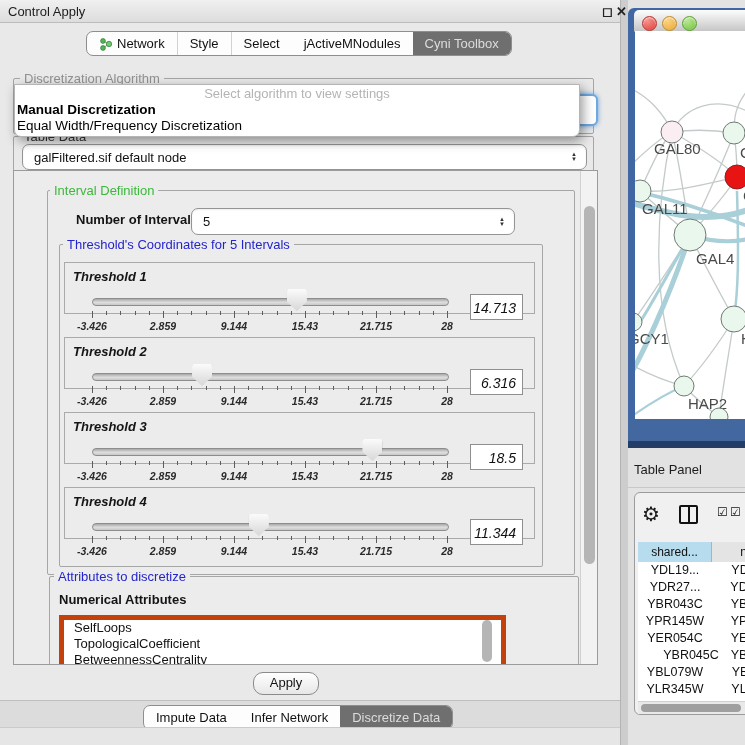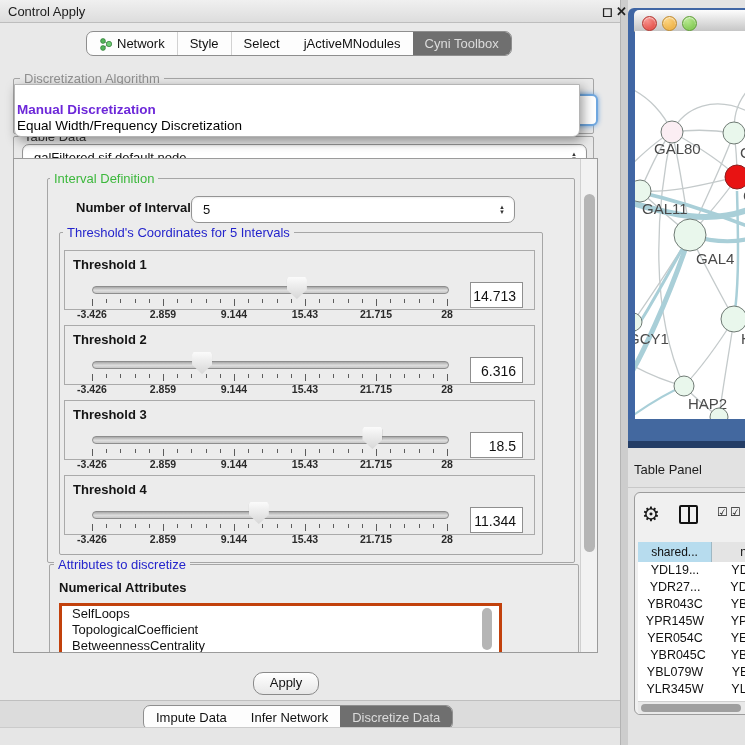--- a/index.html
+++ b/index.html
@@ -19,36 +19,36 @@
   
   .groupbox{border:1px solid #a6a6a6;border-radius:2px;}
   .legend{font-size:13px;background:#e9e9e9;padding:0 4px;white-space:nowrap;z-index:2;}
   .legend.inpanel{background:#ececec;}
   .combo{background:#fff;border:1px solid #949494;border-radius:7px;display:flex;align-items:center;font-size:13px;color:#111;box-shadow:inset 0 1px 2px rgba(0,0,0,.07);}
   .combo .val{flex:1;padding-left:11px;}
   .stepper{display:flex;flex-direction:column;align-items:center;margin-right:9px;color:#333;font-size:6px;line-height:5px;}
   
   #algo-popup{left:14px;top:84px;width:564px;height:51px;background:#fff;border:1px solid #b5b5b5;border-radius:0 0 7px 7px;box-shadow:3px 4px 12px rgba(0,0,0,.4);z-index:50;}
   #algo-popup .hint{position:absolute;left:0;top:1px;width:100%;text-align:center;font-size:13px;color:#b4b4b4;}
-  #algo-popup .opt1{position:absolute;left:2px;top:17px;font-size:13.5px;font-weight:bold;color:#6d28d9;}
+  #algo-popup .opt1{position:absolute;left:2px;top:17px;font-size:13.5px;font-weight:bold;color:#000000;}
   #algo-popup .opt2{position:absolute;left:2px;top:33px;font-size:13.5px;color:#000;}
   #algo-combo-frag{left:556px;top:94px;width:38px;height:28px;background:#fff;border:2px solid #6fa7df;border-radius:6px;box-shadow:0 0 5px rgba(96,156,220,.95);z-index:5;}
   
-  #settings{left:13px;top:158px;width:585px;height:495px;background:#ececec;border:1px solid #9b9b9b;overflow:hidden;box-sizing:border-box;}
+  #settings{left:13px;top:170px;width:585px;height:495px;background:#ececec;border:1px solid #9b9b9b;overflow:hidden;box-sizing:border-box;}
   .boldlbl{font-size:13px;font-weight:bold;color:#141414;white-space:nowrap;}
   
-  .th-row{position:absolute;left:50px;width:471px;height:60px;background:#ececec;border:1px solid #aaaaaa;box-sizing:border-box;}
+  .th-row{position:absolute;left:50px;width:471px;height:52px;background:#ececec;border:1px solid #aaaaaa;box-sizing:border-box;font-style:italic;}
   .th-label{position:absolute;left:8px;top:6px;font-size:13px;font-weight:bold;color:#141414;}
   .th-track{position:absolute;left:27px;top:35px;width:355px;height:6px;border:1px solid #8d8d8d;border-radius:4px;background:linear-gradient(#a8a8a8,#dedede 55%,#c7c7c7);}
   .th-thumb{position:absolute;top:26px;width:20px;height:22px;background:linear-gradient(#fbfbfb,#d7d7d7);clip-path:polygon(8% 0,92% 0,100% 12%,100% 58%,50% 100%,0 58%,0 12%);filter:drop-shadow(0 0 1px #777);}
   .th-tick{position:absolute;width:1px;background:#5c5c5c;}
   .th-ticklbl{position:absolute;width:60px;text-align:center;font-size:10.5px;font-weight:bold;color:#2a2a2a;}
   .th-value{position:absolute;left:405px;top:31px;width:53px;height:26px;background:#fff;border:1px solid #8f8f8f;font-size:14px;color:#111;text-align:right;line-height:26px;padding-right:6px;box-sizing:border-box;}
   
-  #attr-list{background:#fff;border:3px solid #c2410c;font-size:13px;color:#111;}
+  #attr-list{background:#fff;border:5px solid #c2410c;font-size:13px;color:#111;}
   #attr-list div{padding:1px 0 1px 10px;line-height:14px;}
   
   .sb-track{background:#f2f2f2;border-left:1px solid #d0d0d0;}
   .sb-thumb{background:#b5b5b5;border-radius:6px;}
   
   #apply-btn{left:253px;top:672px;width:64px;height:21px;background:linear-gradient(#ffffff,#e7e7e7);border:1px solid #8a8a8a;border-radius:10px;font-size:13px;color:#111;text-align:center;line-height:20px;}
   #cp-bottom-strip{left:0;top:700px;width:620px;height:27px;background:#dcdcdc;border-top:1px solid #bfbfbf;}
   #cp-footer{left:0;top:727px;width:620px;height:18px;background:#e6e6e6;border-top:1px solid #cbcbcb;}
   
   #rightcol{left:628px;top:0;width:117px;height:745px;background:#e3e3e3;}
@@ -103,20 +103,21 @@
       <span class="tabseg sel">
           <span>Cyni Toolbox</span>
         </span>
     </div>
 
     <div class="abs groupbox" style="left:13px;top:78px;width:579px;height:54px;"></div>
     <span class="abs legend" style="left:20px;top:71px;color:#909090;">Discretization Algorithm</span>
     <div class="abs" id="algo-combo-frag"></div>
 
     <div class="abs" id="algo-popup">
+      <div class="hint">Select algorithm to view settings</div>
       <div class="opt1">Manual Discretization</div>
       <div class="opt2">Equal Width/Frequency Discretization</div>
     </div>
 
     <div class="abs groupbox" style="left:13px;top:136px;width:579px;height:34px;"></div>
     <span class="abs legend" style="left:20px;top:129px;color:#333;">Table Data</span>
     <div class="abs combo" style="left:22px;top:144px;width:563px;height:24px;">
       <span class="val">galFiltered.sif default node</span>
       <span class="stepper">
         <span>▲</span>
@@ -412,21 +413,21 @@
             <div class="tp-cell" style="left: 0px; top: 20px; width: 74px;">YDL19...</div>
             <div class="tp-cell" style="left: 74px; top: 20px; width: 70px;">YDL1</div>
             <div class="tp-cell" style="left: 0px; top: 37px; width: 74px;">YDR27...</div>
             <div class="tp-cell" style="left: 74px; top: 37px; width: 70px;">YDR2</div>
             <div class="tp-cell" style="left: 0px; top: 54px; width: 74px;">YBR043C</div>
             <div class="tp-cell" style="left: 74px; top: 54px; width: 70px;">YBR0</div>
             <div class="tp-cell" style="left: 0px; top: 71px; width: 74px;">YPR145W</div>
             <div class="tp-cell" style="left: 74px; top: 71px; width: 70px;">YPR1</div>
             <div class="tp-cell" style="left: 0px; top: 88px; width: 74px;">YER054C</div>
             <div class="tp-cell" style="left: 74px; top: 88px; width: 70px;">YER0</div>
-            <div class="tp-cell" style="left: 3px; top: 105px; width: 74px;">YBR045C</div>
+            <div class="tp-cell" style="left: 16px; top: 105px; width: 74px;">YBR045C</div>
             <div class="tp-cell" style="left: 74px; top: 105px; width: 70px;">YBR0</div>
             <div class="tp-cell" style="left: 0px; top: 122px; width: 74px;">YBL079W</div>
             <div class="tp-cell" style="left: 74px; top: 122px; width: 70px;">YBL0</div>
             <div class="tp-cell" style="left: 0px; top: 139px; width: 74px;">YLR345W</div>
             <div class="tp-cell" style="left: 74px; top: 139px; width: 70px;">YLR3</div>
             <div class="tp-cell" style="left: 0px; top: 156px; width: 74px;">YIL052C</div>
             <div class="tp-cell" style="left: 74px; top: 156px; width: 70px;">YIL0</div>
           </div>
       </div>
       <div id="tp-hscroll">

